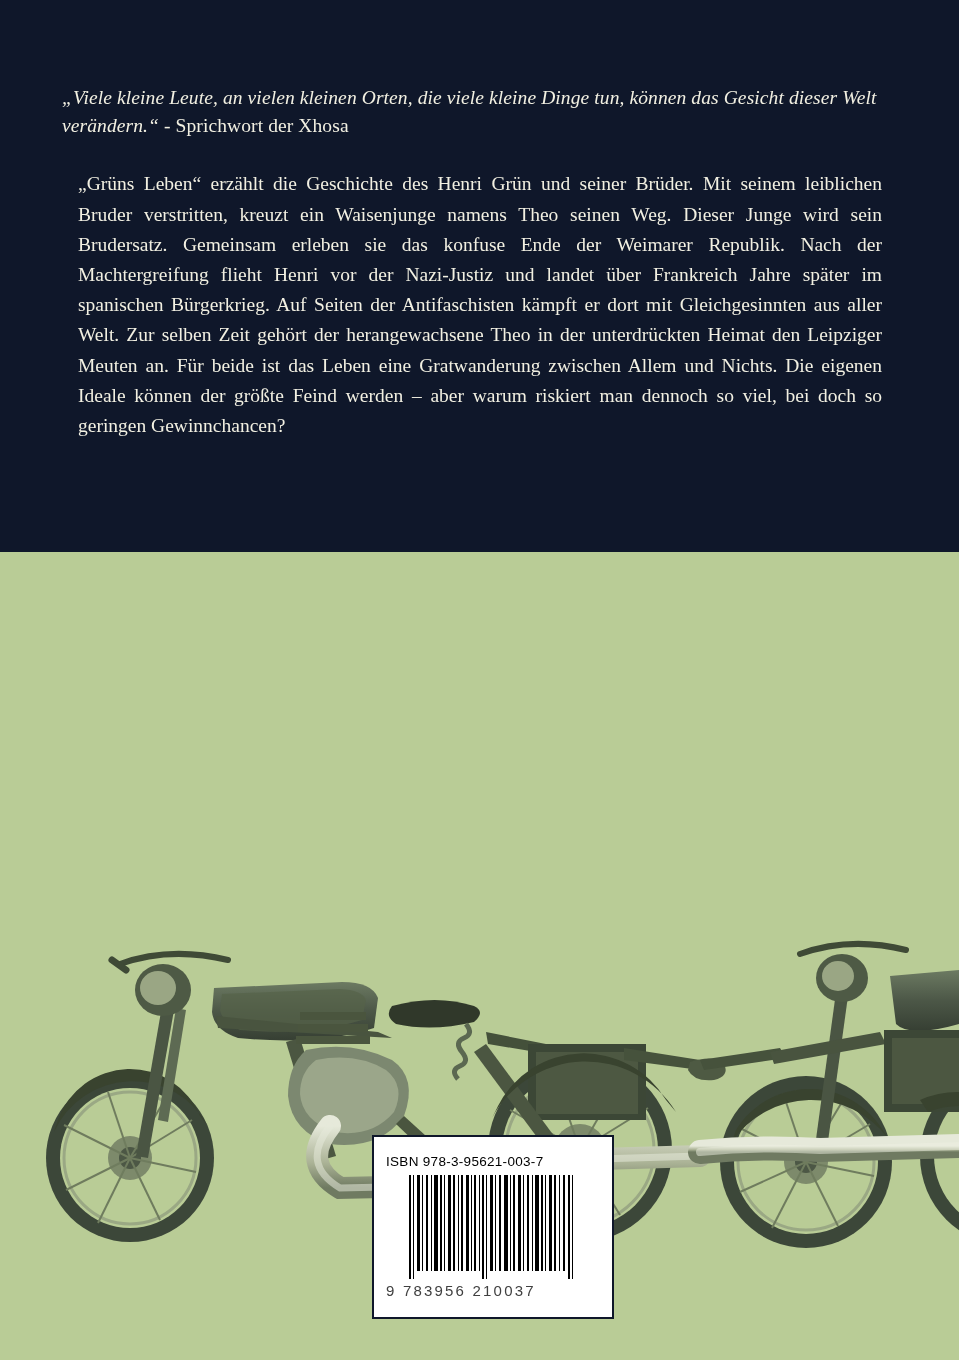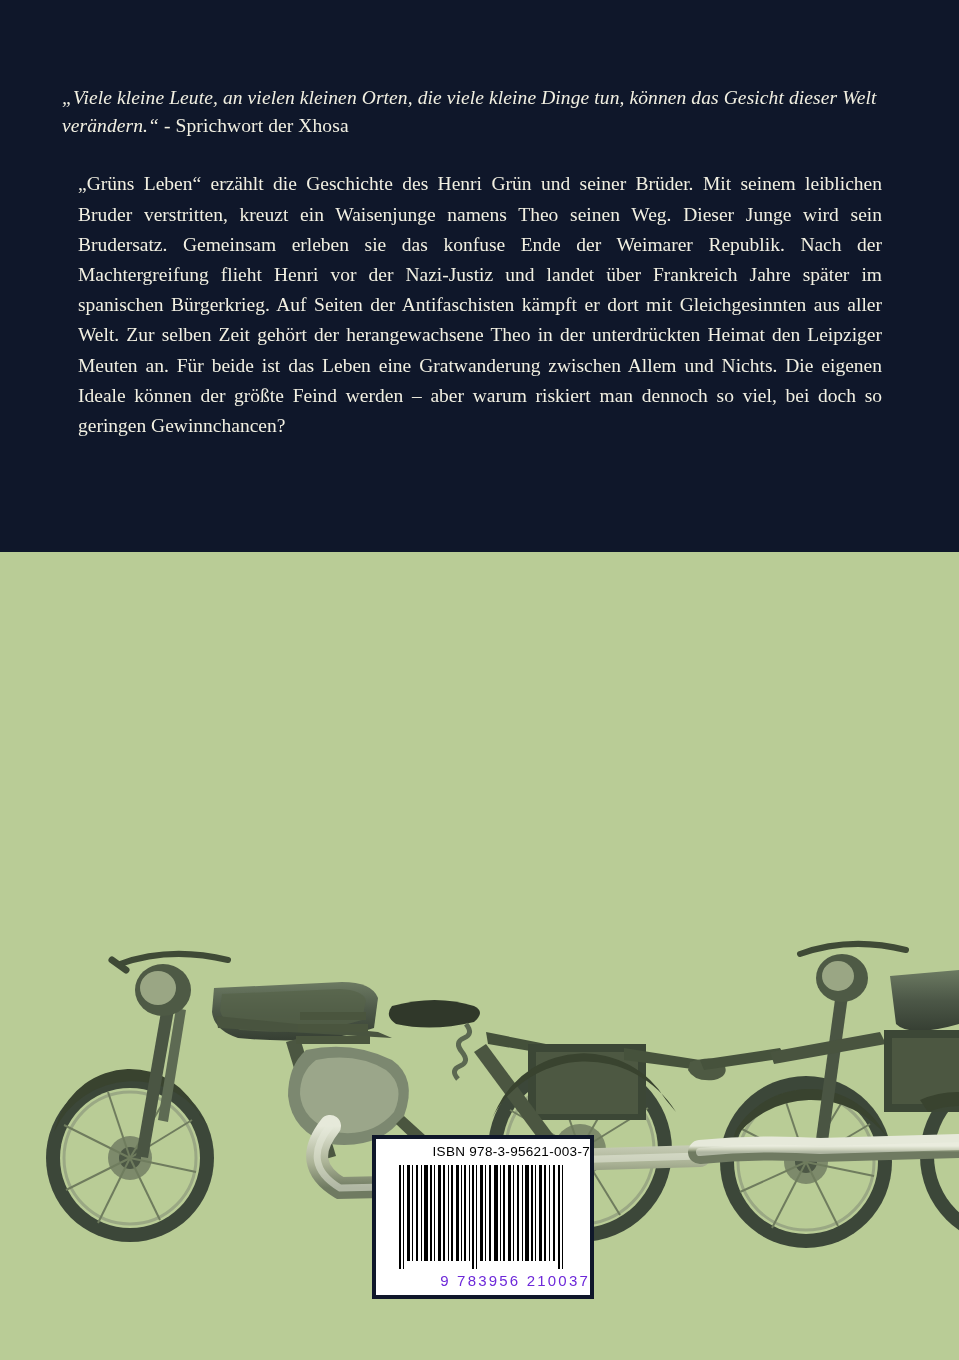--- a/index.html
+++ b/index.html
@@ -76,42 +76,42 @@
     height: 330px;
   }
 
   
   .isbn-block {
     position: absolute;
     left: 372px;
     top: 1135px;
     width: 214px;
     background: #ffffff;
-    border: 4px solid #0f172a;
-    padding: 0;
-    text-align: right;
+    border: 2px solid #0f172a;
+    padding: 12px;
+    text-align: left;
   }
   .isbn-text {
     font-family: "Liberation Sans", sans-serif;
     font-size: 13.5px;
     letter-spacing: 0.3px;
     color: #000;
     padding: 5px 0 4px 0;
   }
   .barcode {
     display: block;
     margin: 0 auto;
     width: 196px;
     height: 108px;
   }
   .barcode-digits {
     font-family: "Liberation Sans", sans-serif;
     font-size: 15px;
     letter-spacing: 2.2px;
-    color: #6d28d9;
+    color: #404040;
     padding: 1px 0 6px 0;
   }
 </style>
 </head>
 <body>
 
 <div class="cover">
 
   <div class="page-bg"></div>
 

